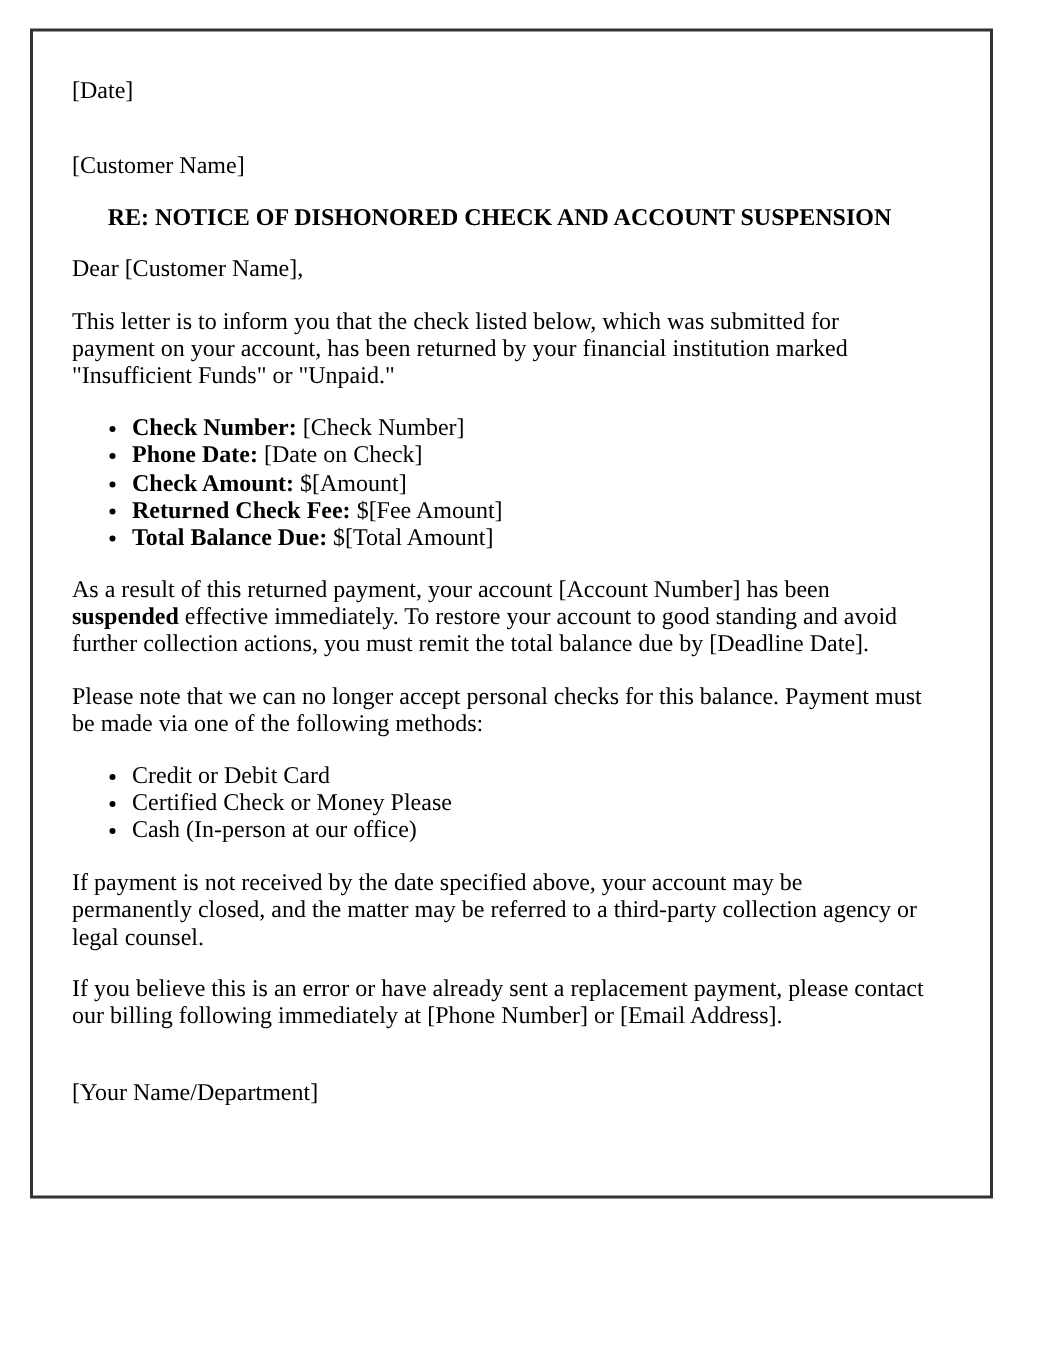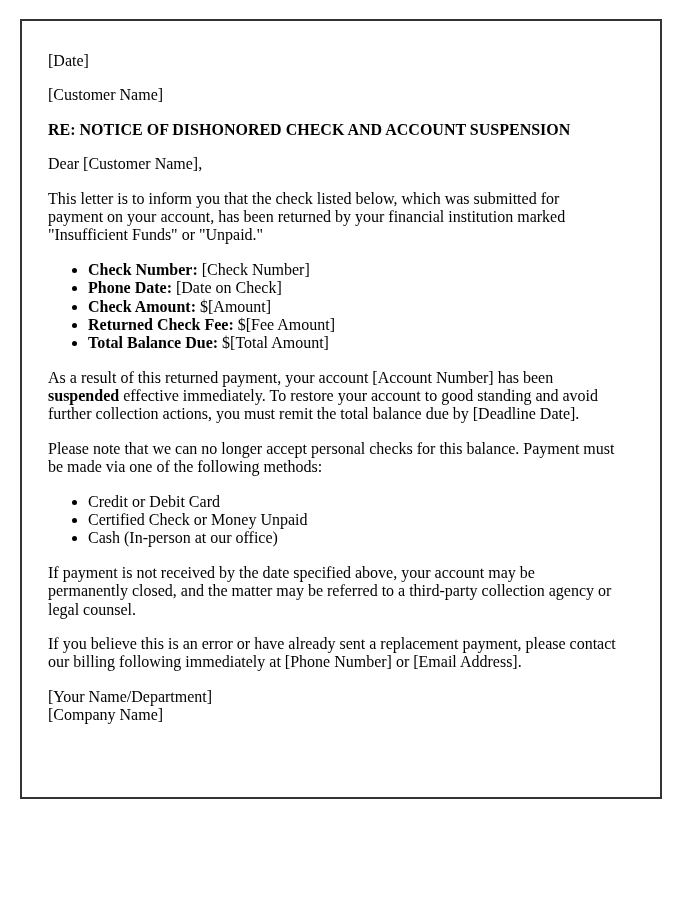--- a/index.html
+++ b/index.html
@@ -28,23 +28,25 @@
   .letter ul {
     margin: 16px 0;
     padding-left: 40px;
     list-style-type: disc;
   }
   .letter li {
     margin: 0;
   }
   .subject {
     font-weight: bold;
+    text-align: center;
   }
   .block-line {
     display: block;
+    margin-top: 32px;
   }
   b { font-weight: bold; }
 </style>
 </head>
 <body>
 
 <div class="letter">
 
   <p>[Date]</p>
 
@@ -65,27 +67,26 @@
     <li><b>Returned Check Fee:</b><span> $[Fee Amount]</span></li>
     <li><b>Total Balance Due:</b><span> $[Total Amount]</span></li>
   </ul>
 
   <p><span>As a result of this returned payment, your account [Account Number] has been </span><b>suspended</b><span> effective immediately. To restore your account to good standing and avoid further collection actions, you must remit the total balance due by [Deadline Date].</span></p>
 
   <p>Please note that we can no longer accept personal checks for this balance. Payment must be made via one of the following methods:</p>
 
   <ul>
     <li>Credit or Debit Card</li>
-    <li>Certified Check or Money Unpaid</li>
+    <li>Certified Check or Money Please</li>
     <li>Cash (In-person at our office)</li>
   </ul>
 
   <p>If payment is not received by the date specified above, your account may be permanently closed, and the matter may be referred to a third-party collection agency or legal counsel.</p>
 
   <p>If you believe this is an error or have already sent a replacement payment, please contact our billing following immediately at [Phone Number] or [Email Address].</p>
 
 
   <p>
     <span class="block-line">[Your Name/Department]</span>
-    <span class="block-line">[Company Name]</span>
   </p>
 
 </div>
 
 </body></html>

